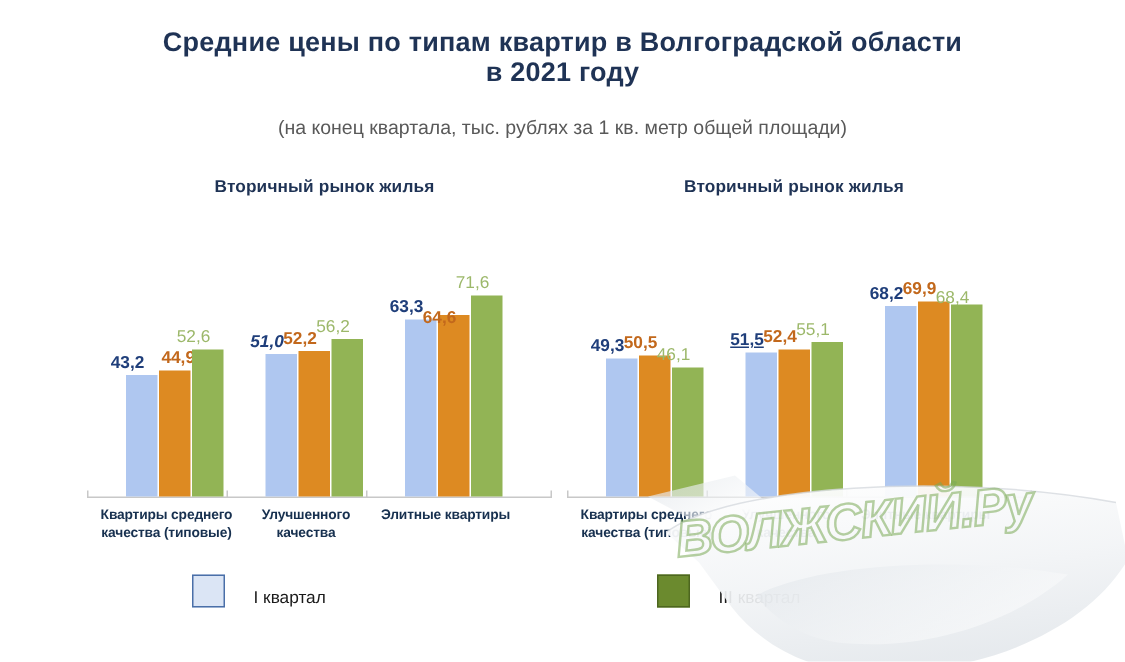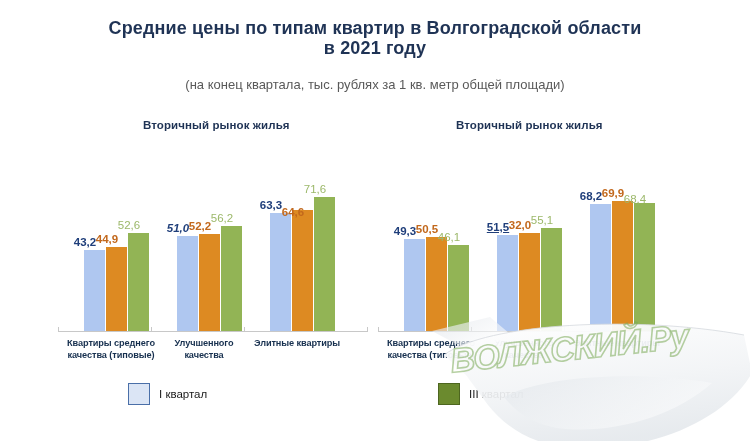--- a/index.html
+++ b/index.html
@@ -134,22 +134,22 @@
     position: absolute;
     top: 383px;
     left: 0;
     width: 750px;
     height: 30px;
   }
   .legend-item {
     position: absolute;
     top: 0;
     display: flex;
-    align-items: center;
-    gap: 9px;
+    align-items: flex-end;
+    gap: 19px;
   }
   .swatch {
     width: 22px;
     height: 22px;
     box-sizing: border-box;
   }
   .swatch.q1 { background: #dbe5f5; border: 1.4px solid #4a6fa8; }
   .swatch.q2 { background: #f79d3c; border: 1.4px solid #b86a14; }
   .swatch.q3 { background: #6b8a2e; border: 1.4px solid #4d661f; }
   .legend-text {
@@ -196,21 +196,21 @@
   <div class="panel-header right">Вторичный рынок жилья</div>
 
   <div class="panel left" id="panel-0">
       <div class="axis-line"></div>
       <div class="axis-cap" style="left: 0px;"></div>
       <div class="axis-cap" style="right: 0px;"></div>
       <div class="group" style="left: 12px; width: 93px;">
         <div class="bar q1" title="I квартал — Квартиры среднего качества (типовые): 43,2" style="height: 81px;"></div>
         <div class="dlabel q1" style="bottom: 83px;">43,2</div>
         <div class="bar q2" title="II квартал — Квартиры среднего качества (типовые): 44,9" style="height: 84px;"></div>
-        <div class="dlabel q2" style="bottom: 86px;">44,9</div>
+        <div class="dlabel q2" style="bottom: 86px; text-align: right;">44,9</div>
         <div class="bar q3" title="III квартал — Квартиры среднего качества (типовые): 52,6" style="height: 98px;"></div>
         <div class="dlabel q3" style="bottom: 100px;">52,6</div>
       </div>
       <div class="cat-label" style="left: 8px; width: 90px; top: 188px;">Квартиры среднего качества (типовые)</div>
       <div class="tick" style="left: 93px;"></div>
       <div class="group" style="left: 105px; width: 93px;">
         <div class="bar q1" title="I квартал — Улучшенного качества: 51,0" style="height: 95px;"></div>
         <div class="dlabel q1" style="bottom: 97px; font-style: italic;">51,0</div>
         <div class="bar q2" title="II квартал — Улучшенного качества: 52,2" style="height: 97px;"></div>
         <div class="dlabel q2" style="bottom: 99px;">52,2</div>
@@ -240,21 +240,21 @@
         <div class="dlabel q2" style="bottom: 96px;">50,5</div>
         <div class="bar q3" title="III квартал — Квартиры среднего качества (типовые): 46,1" style="height: 86px;"></div>
         <div class="dlabel q3" style="bottom: 88px;">46,1</div>
       </div>
       <div class="cat-label" style="left: 8px; width: 90px; top: 188px;">Квартиры среднего качества (типовые)</div>
       <div class="tick" style="left: 93px;"></div>
       <div class="group" style="left: 105px; width: 93px;">
         <div class="bar q1" title="I квартал — Улучшенного качества: 51,5" style="height: 96px;"></div>
         <div class="dlabel q1" style="bottom: 98px; text-decoration: underline;">51,5</div>
         <div class="bar q2" title="II квартал — Улучшенного качества: 52,4" style="height: 98px;"></div>
-        <div class="dlabel q2" style="bottom: 100px;">32,0</div>
+        <div class="dlabel q2" style="bottom: 100px;">52,4</div>
         <div class="bar q3" title="III квартал — Улучшенного качества: 55,1" style="height: 103px;"></div>
         <div class="dlabel q3" style="bottom: 105px;">55,1</div>
       </div>
       <div class="cat-label" style="left: 101px; width: 90px; top: 188px;">Улучшенного качества</div>
       <div class="tick" style="left: 186px;"></div>
       <div class="group" style="left: 198px; width: 93px;">
         <div class="bar q1" title="I квартал — Элитные квартиры: 68,2" style="height: 127px;"></div>
         <div class="dlabel q1" style="bottom: 129px;">68,2</div>
         <div class="bar q2" title="II квартал — Элитные квартиры: 69,9" style="height: 130px;"></div>
         <div class="dlabel q2" style="bottom: 132px;">69,9</div>

